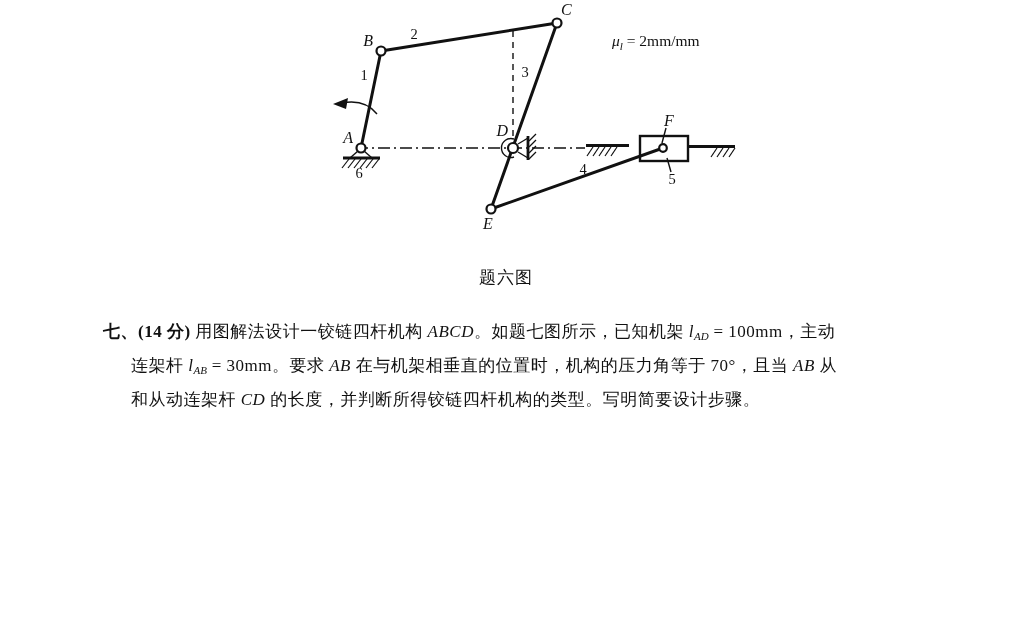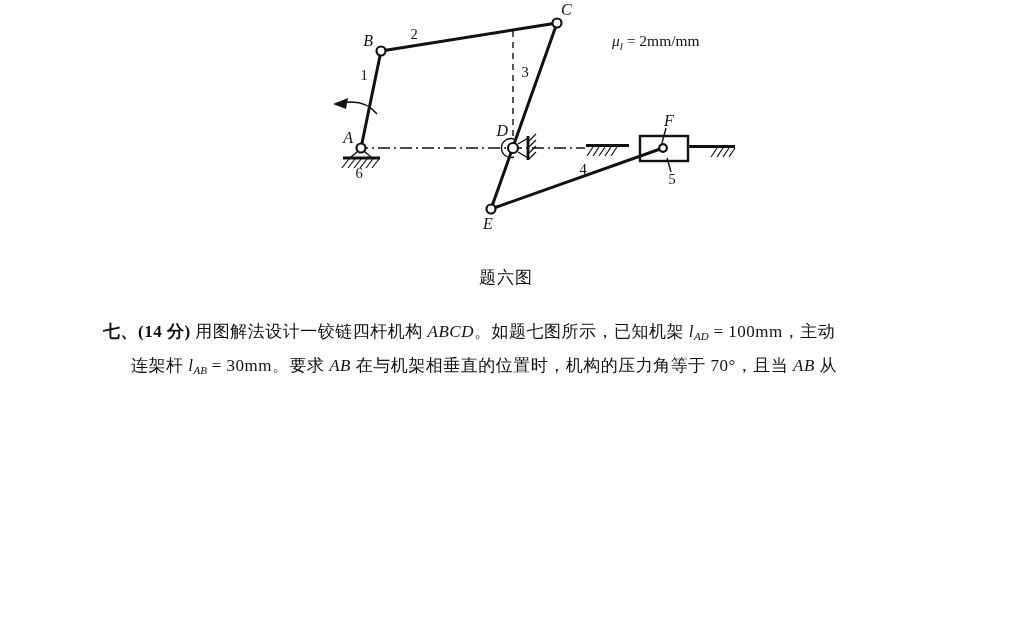--- a/index.html
+++ b/index.html
@@ -130,15 +130,16 @@
     <text class="nlabel" x="359" y="178" text-anchor="middle">6</text>
 
     <text class="scale-text" x="612" y="46"><tspan class="it">μ</tspan><tspan class="subt" dy="4">l</tspan><tspan dy="-4"> = 2mm/mm</tspan></text>
   </svg>
 
   <div class="caption">题六图</div>
 
   <div class="problem">
       <div class="pline"><span class="b">七、(14 分)</span><span> 用图解法设计一铰链四杆机构 </span><span class="i">ABCD</span><span>。如题七图所示，已知机架 </span><span class="i">l</span><span class="sub">AD</span><span> = 100mm，主动</span></div>
       <div class="pline cont"><span>连架杆 </span><span class="i">l</span><span class="sub">AB</span><span> = 30mm。要求 </span><span class="i">AB</span><span> 在与机架相垂直的位置时，机构的压力角等于 70°，且当 </span><span class="i">AB</span><span> 从</span></div>
+      <div class="pline cont"><span>和从动连架杆 </span><span class="i">CD</span><span> 的长度，并判断所得铰链四杆机构的类型。写明简要设计步骤。</span></div>
     </div>
 
 </div>
 
 </body></html>

